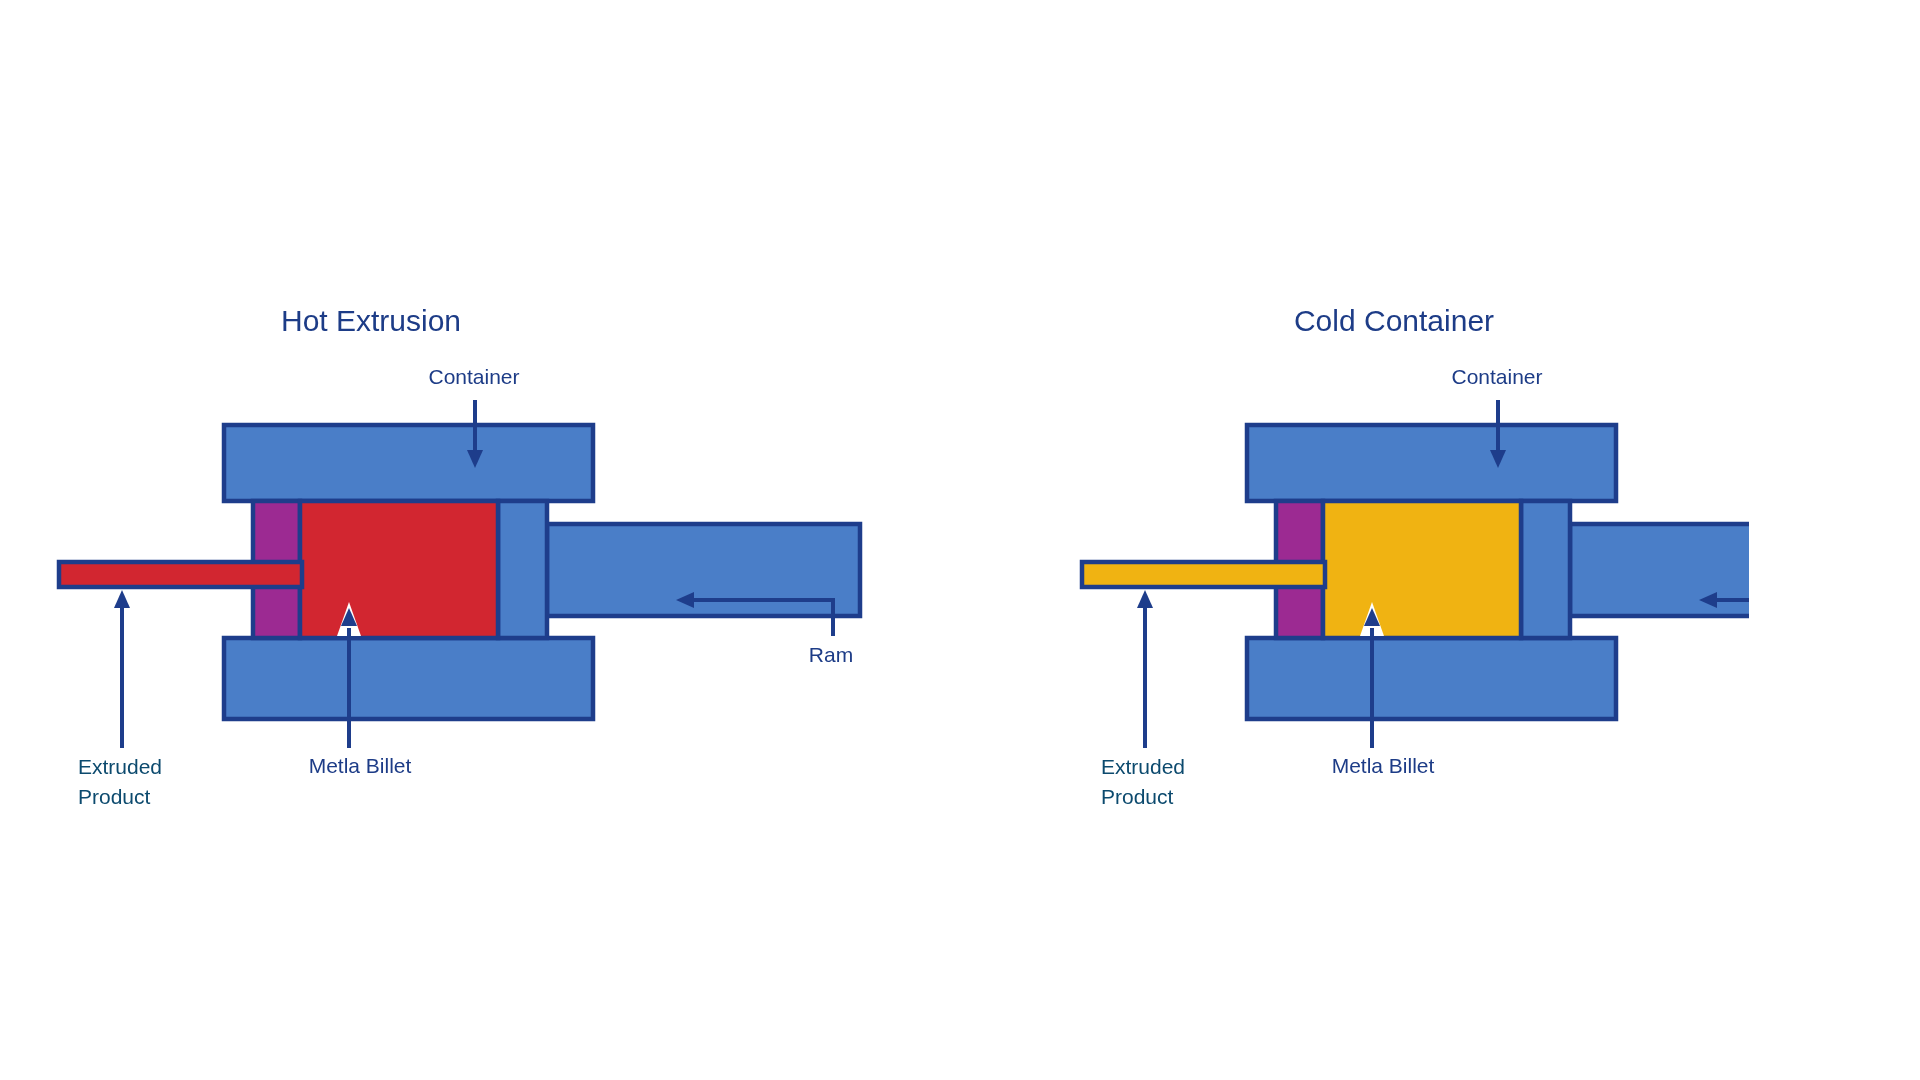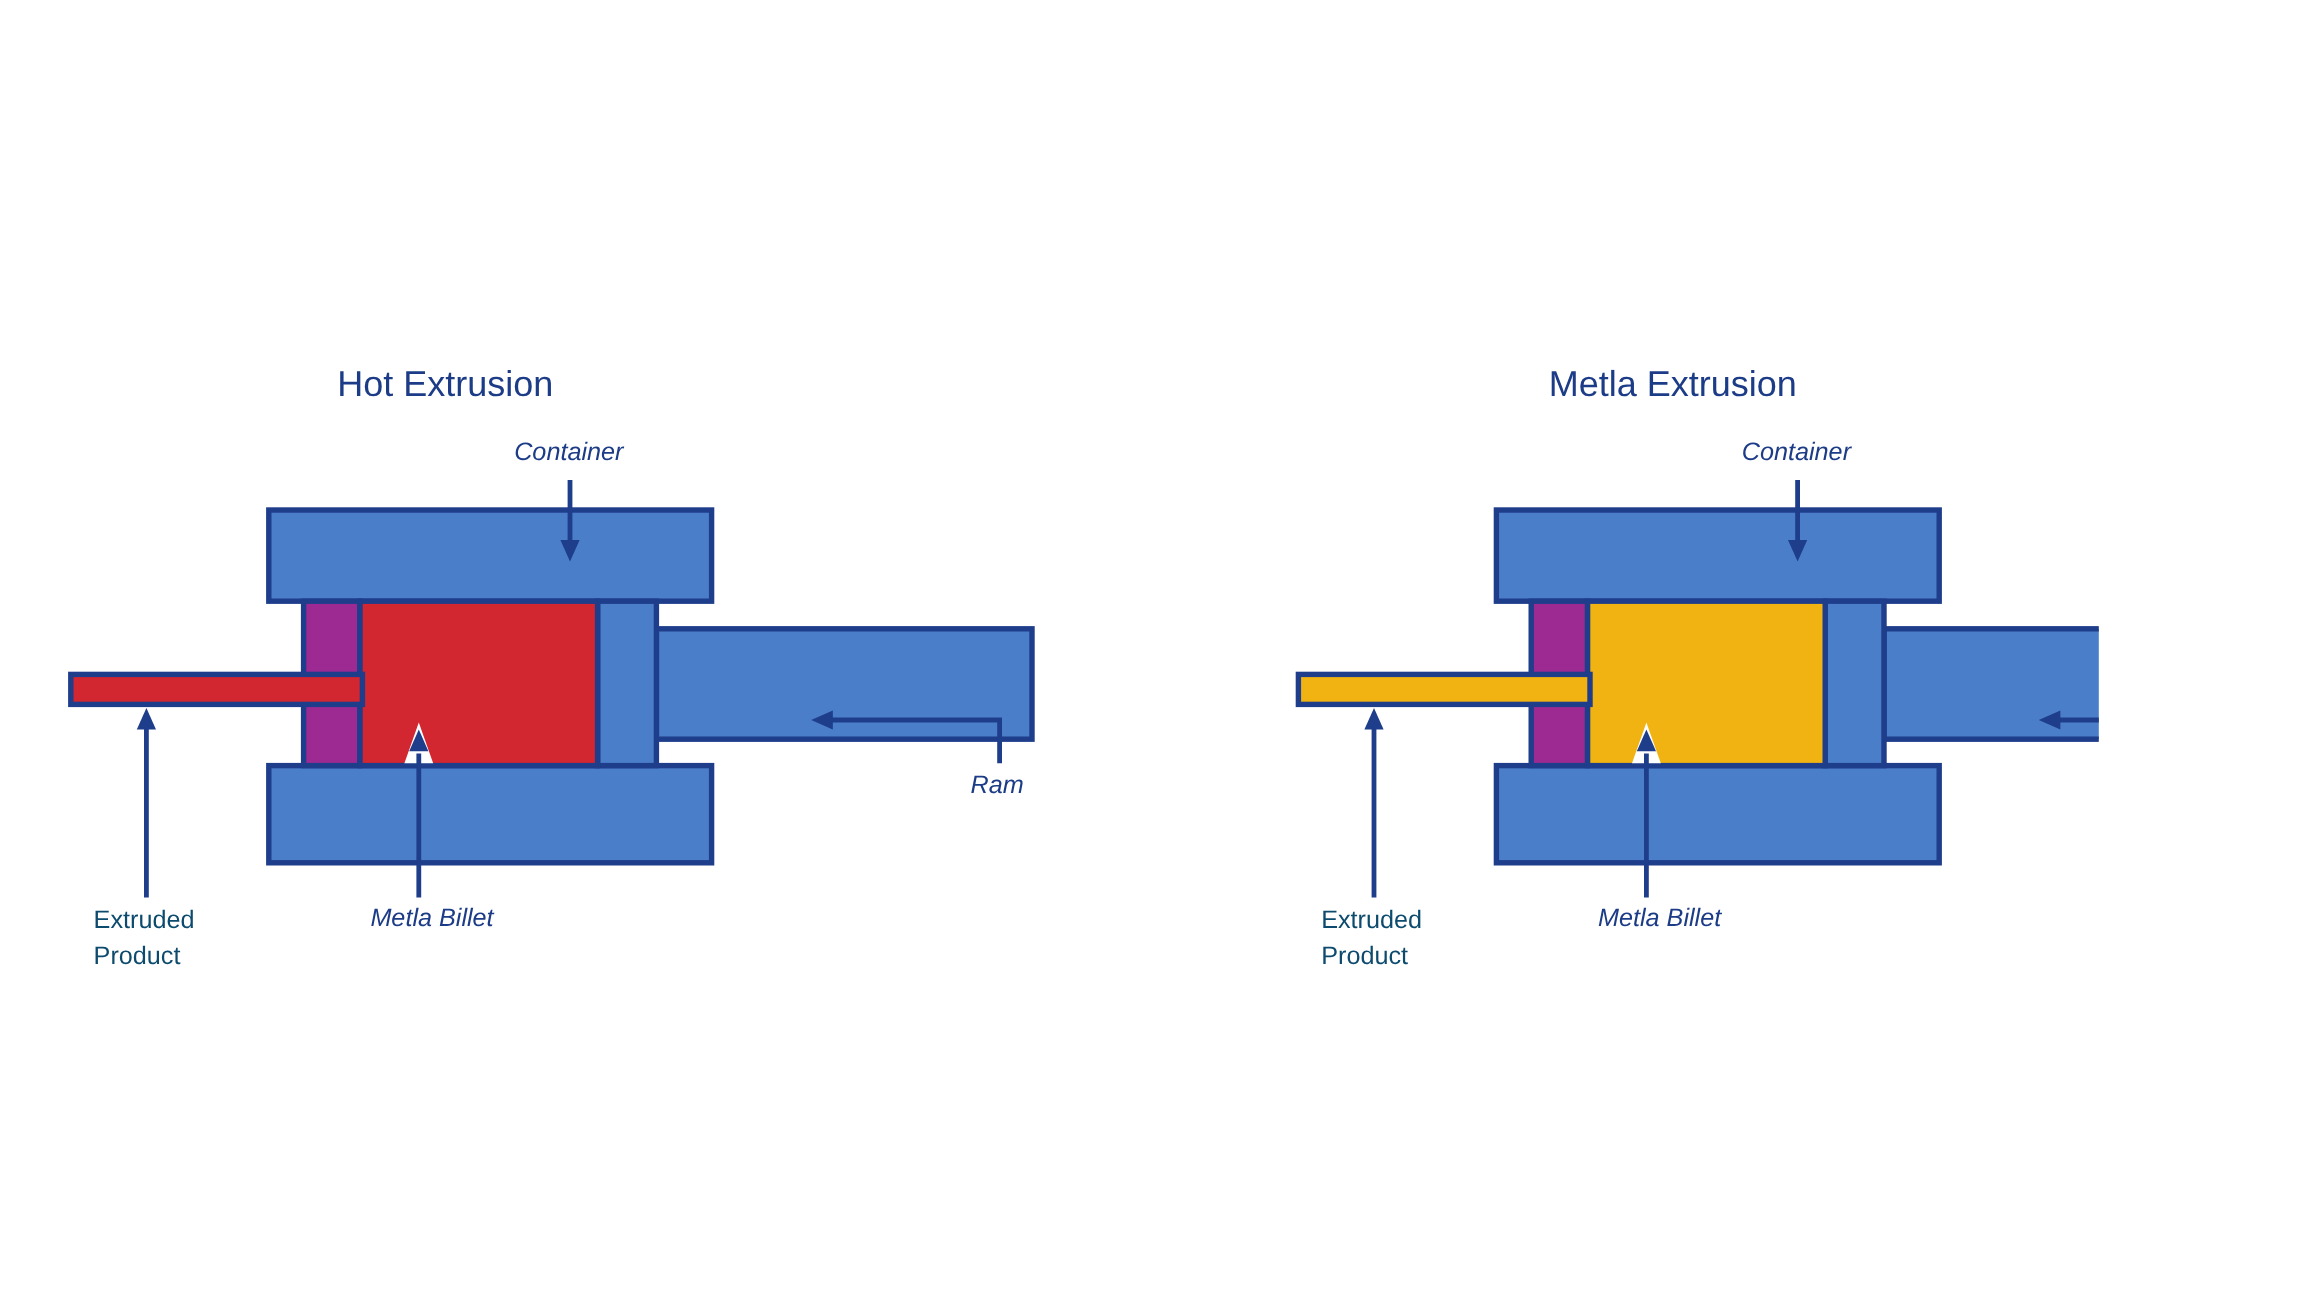--- a/index.html
+++ b/index.html
@@ -44,21 +44,20 @@
     font-size: 30px;
     color: #1d3c87;
     white-space: nowrap;
   }
   .lbl {
     position: absolute;
     transform: translate(-50%, -50%);
     font-size: 21px;
     color: #1d3c87;
     white-space: nowrap;
-    font-style: italic;
   }
   .lbl-block {
     position: absolute;
     font-size: 21px;
     color: #0c4a6e;
     line-height: 30px;
     white-space: nowrap;
   }
   .lbl-block span { display: block; }
 </style>
@@ -122,21 +121,21 @@
 
   <div class="lbl-block" style="left:78px; top:752px;">
     <span>Extruded</span>
     <span>Product</span>
   </div>
 
   <div class="lbl" style="left:360px; top:766px;">Metla Billet</div>
 
   <div class="lbl" style="left:831px; top:655px;">Ram</div>
 
-  <div class="title" style="left:1394px; top:321px;">Metla Extrusion</div>
+  <div class="title" style="left:1394px; top:321px;">Cold Container</div>
 
   <div class="lbl" style="left:1497px; top:377px;">Container</div>
 
   <div class="lbl-block" style="left:1101px; top:752px;">
     <span>Extruded</span>
     <span>Product</span>
   </div>
 
   <div class="lbl" style="left:1383px; top:766px;">Metla Billet</div>
 

